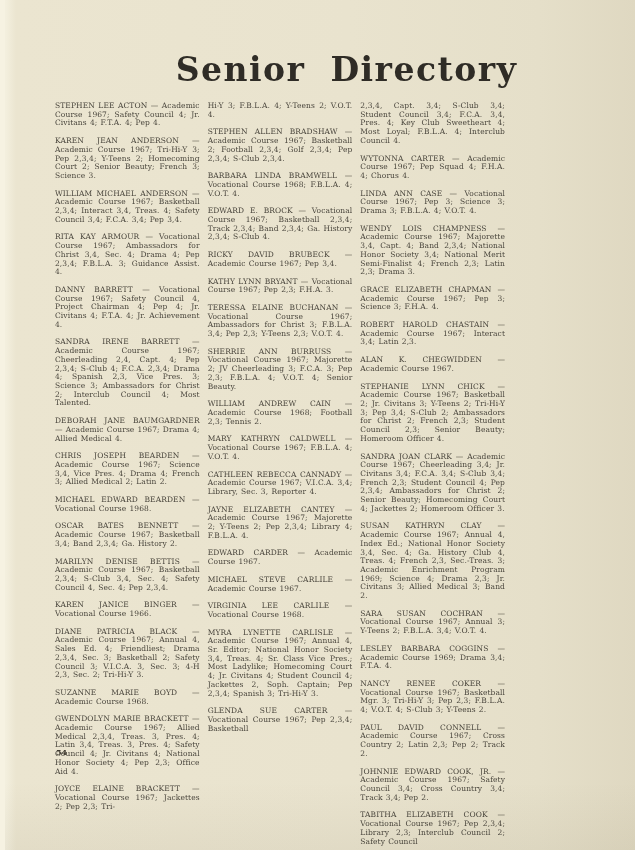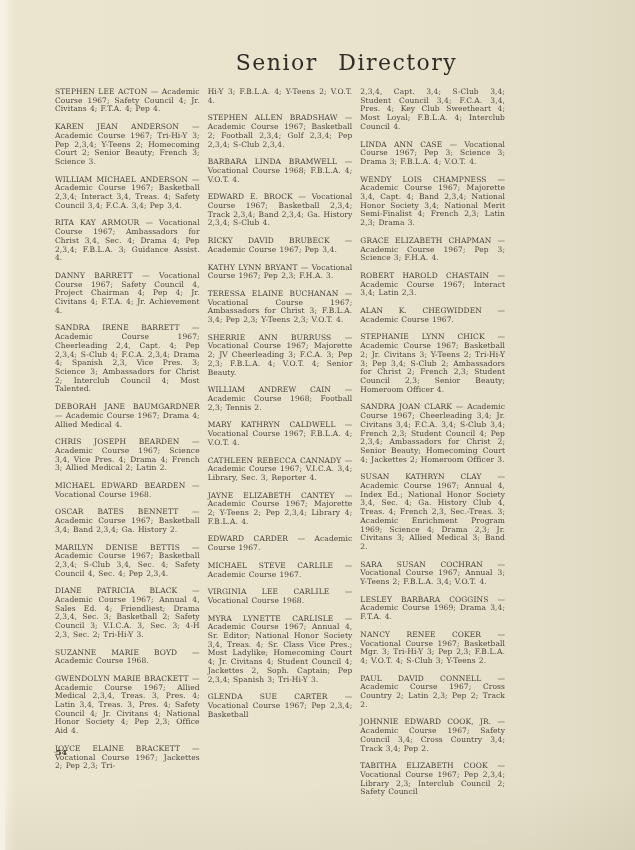--- a/index.html
+++ b/index.html
@@ -15,22 +15,22 @@
     background:
       linear-gradient(180deg, rgba(0,0,0,0) 0%, rgba(0,0,0,0) 92%, rgba(90,80,50,0.06) 100%),
       linear-gradient(90deg, #f3efde 0px, #f3efde 6px, #ebe5d0 16px, #e9e3ce 55%, #e5dfc9 85%, #dfd8c1 100%);
     color: #46423a;
   }
   .page-title {
     margin: 0;
     padding-top: 50px;
     padding-left: 58px; 
     text-align: center;
-    font-size: 22px;
-    font-weight: normal;
+    font-size: 33px;
+    font-weight: bold;
     letter-spacing: 1.5px;
     word-spacing: 12px;
     color: #2f2c26;
   }
   .columns {
     display: flex;
     gap: 8px;
     padding: 13px 49px 0 55px;
     box-sizing: border-box;
     width: 554px;
@@ -89,20 +89,21 @@
       <p class="entry">DEBORAH JANE BAUMGARDNER — Academic Course 1967; Drama 4; Allied Medical 4.</p>
 
       <p class="entry">CHRIS JOSEPH BEARDEN — Academic Course 1967; Science 3,4, Vice Pres. 4; Drama 4; French 3; Allied Medical 2; Latin 2.</p>
 
       <p class="entry">MICHAEL EDWARD BEARDEN — Vocational Course 1968.</p>
 
       <p class="entry">OSCAR BATES BENNETT — Academic Course 1967; Basketball 3,4; Band 2,3,4; Ga. History 2.</p>
 
       <p class="entry">MARILYN DENISE BETTIS — Academic Course 1967; Basketball 2,3,4; S-Club 3,4, Sec. 4; Safety Council 4, Sec. 4; Pep 2,3,4.</p>
 
+      <p class="entry">KAREN JANICE BINGER — Vocational Course 1966.</p>
 
       <p class="entry">DIANE PATRICIA BLACK — Academic Course 1967; Annual 4, Sales Ed. 4; Friendliest; Drama 2,3,4, Sec. 3; Basketball 2; Safety Council 3; V.I.C.A. 3, Sec. 3; 4-H 2,3, Sec. 2; Tri-Hi-Y 3.</p>
 
       <p class="entry">SUZANNE MARIE BOYD — Academic Course 1968.</p>
 
       <p class="entry">GWENDOLYN MARIE BRACKETT — Academic Course 1967; Allied Medical 2,3,4, Treas. 3, Pres. 4; Latin 3,4, Treas. 3, Pres. 4; Safety Council 4; Jr. Civitans 4; National Honor Society 4; Pep 2,3; Office Aid 4.</p>
 
       <p class="entry">JOYCE ELAINE BRACKETT — Vocational Course 1967; Jackettes 2; Pep 2,3; Tri-</p>
     </div>
   <div class="column">
@@ -141,20 +142,21 @@
 
       <p class="entry">MYRA LYNETTE CARLISLE — Academic Course 1967; Annual 4, Sr. Editor; National Honor Society 3,4, Treas. 4; Sr. Class Vice Pres.; Most Ladylike; Homecoming Court 4; Jr. Civitans 4; Student Council 4; Jackettes 2, Soph. Captain; Pep 2,3,4; Spanish 3; Tri-Hi-Y 3.</p>
 
 
       <p class="entry">GLENDA SUE CARTER — Vocational Course 1967; Pep 2,3,4; Basketball</p>
     </div>
   <div class="column">
 
       <p class="entry">2,3,4, Capt. 3,4; S-Club 3,4; Student Council 3,4; F.C.A. 3,4, Pres. 4; Key Club Sweetheart 4; Most Loyal; F.B.L.A. 4; Interclub Council 4.</p>
 
+      <p class="entry">WYTONNA CARTER — Academic Course 1967; Pep Squad 4; F.H.A. 4; Chorus 4.</p>
 
       <p class="entry">LINDA ANN CASE — Vocational Course 1967; Pep 3; Science 3; Drama 3; F.B.L.A. 4; V.O.T. 4.</p>
 
       <p class="entry">WENDY LOIS CHAMPNESS — Academic Course 1967; Majorette 3,4, Capt. 4; Band 2,3,4; National Honor Society 3,4; National Merit Semi-Finalist 4; French 2,3; Latin 2,3; Drama 3.</p>
 
       <p class="entry">GRACE ELIZABETH CHAPMAN — Academic Course 1967; Pep 3; Science 3; F.H.A. 4.</p>
 
       <p class="entry">ROBERT HAROLD CHASTAIN — Academic Course 1967; Interact 3,4; Latin 2,3.</p>
 
       <p class="entry">ALAN K. CHEGWIDDEN — Academic Course 1967.</p>

